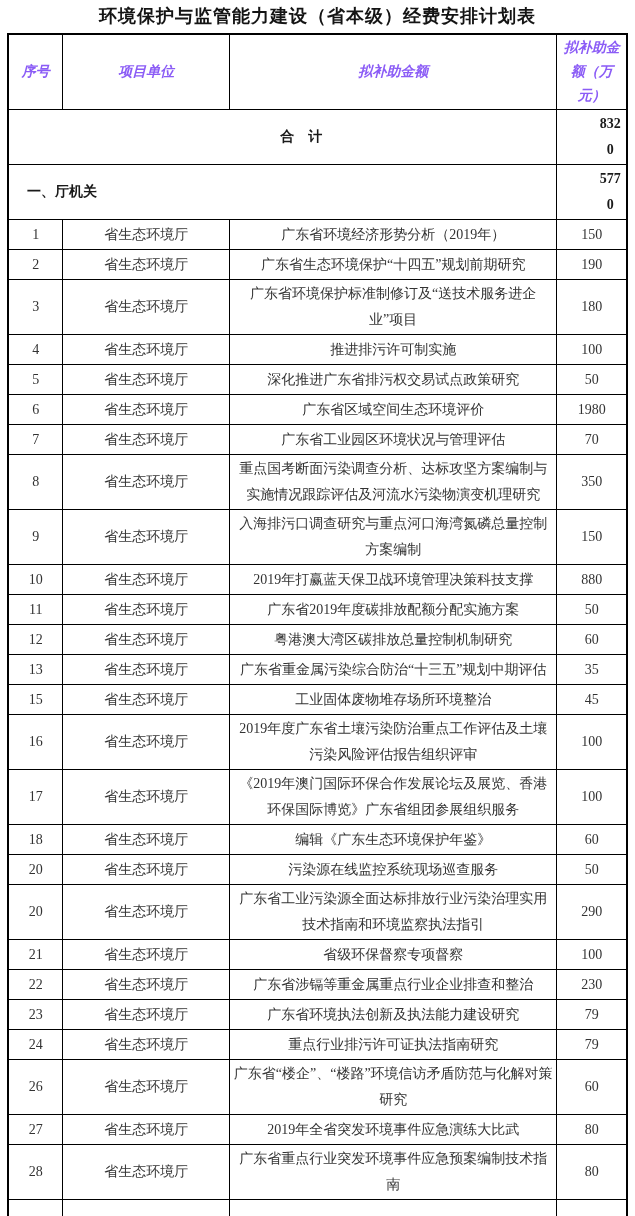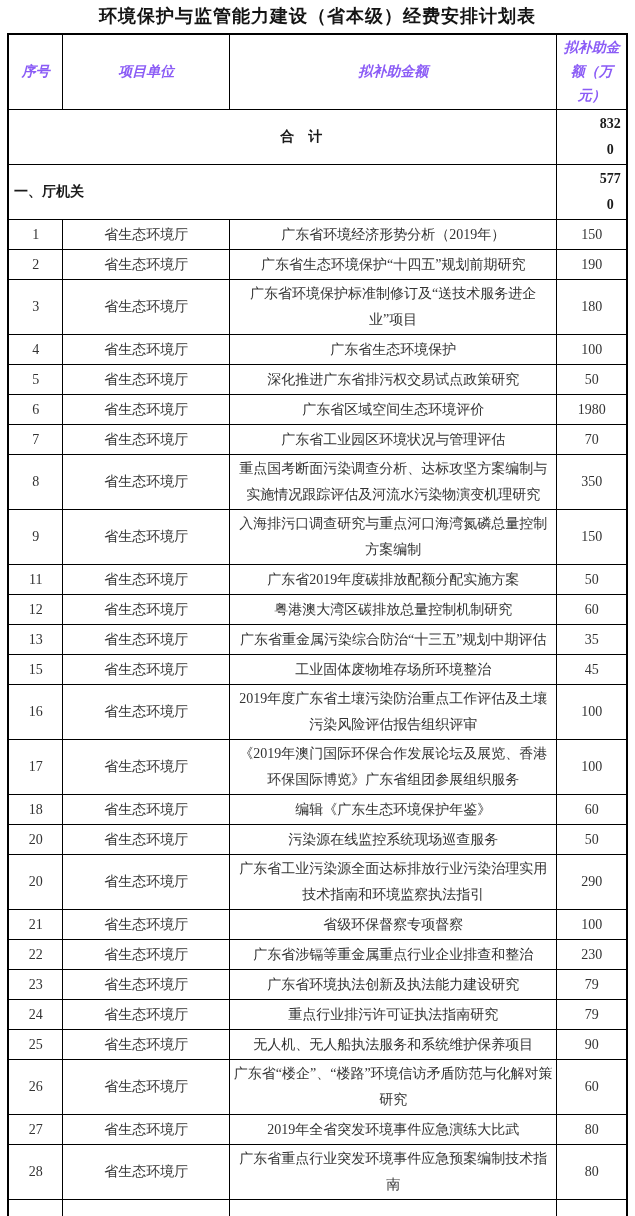--- a/index.html
+++ b/index.html
@@ -56,21 +56,21 @@
   .col-amount { width: 69px; }
 
   tr.total-row td,
   tr.section-row td {
     font-weight: bold;
     color: #1a1a1a;
     height: 28px;
     padding-left: 40px;
   }
   tr.total-row td.label-cell { text-align: center; }
-  tr.section-row td.label-cell { text-align: left; padding-left: 5px; }
+  tr.section-row td.label-cell { text-align: left; padding-left: 18px; }
   tr.data-row td { height: 27px; }
   tr.partial-row td { height: 30px; }
 </style>
 </head>
 <body>
 
 <div class="page">
   <div class="title">环境保护与监管能力建设（省本级）经费安排计划表</div>
 
   <table class="budget">
@@ -111,21 +111,21 @@
         </tr>
         <tr class="data-row">
           <td>3</td>
           <td>省生态环境厅</td>
           <td>广东省环境保护标准制修订及“送技术服务进企业”项目</td>
           <td>180</td>
         </tr>
         <tr class="data-row">
           <td>4</td>
           <td>省生态环境厅</td>
-          <td>广东省生态环境保护</td>
+          <td>推进排污许可制实施</td>
           <td>100</td>
         </tr>
         <tr class="data-row">
           <td>5</td>
           <td>省生态环境厅</td>
           <td>深化推进广东省排污权交易试点政策研究</td>
           <td>50</td>
         </tr>
         <tr class="data-row">
           <td>6</td>
@@ -145,20 +145,26 @@
           <td>重点国考断面污染调查分析、达标攻坚方案编制与实施情况跟踪评估及河流水污染物演变机理研究</td>
           <td>350</td>
         </tr>
         <tr class="data-row">
           <td>9</td>
           <td>省生态环境厅</td>
           <td>入海排污口调查研究与重点河口海湾氮磷总量控制方案编制</td>
           <td>150</td>
         </tr>
         <tr class="data-row">
+          <td>10</td>
+          <td>省生态环境厅</td>
+          <td>2019年打赢蓝天保卫战环境管理决策科技支撑</td>
+          <td>880</td>
+        </tr>
+        <tr class="data-row">
           <td>11</td>
           <td>省生态环境厅</td>
           <td>广东省2019年度碳排放配额分配实施方案</td>
           <td>50</td>
         </tr>
         <tr class="data-row">
           <td>12</td>
           <td>省生态环境厅</td>
           <td>粤港澳大湾区碳排放总量控制机制研究</td>
           <td>60</td>
@@ -221,26 +227,20 @@
           <td>23</td>
           <td>省生态环境厅</td>
           <td>广东省环境执法创新及执法能力建设研究</td>
           <td>79</td>
         </tr>
         <tr class="data-row">
           <td>24</td>
           <td>省生态环境厅</td>
           <td>重点行业排污许可证执法指南研究</td>
           <td>79</td>
-        </tr>
-        <tr class="data-row">
-          <td>25</td>
-          <td>省生态环境厅</td>
-          <td>无人机、无人船执法服务和系统维护保养项目</td>
-          <td>90</td>
         </tr>
         <tr class="data-row">
           <td>26</td>
           <td>省生态环境厅</td>
           <td>广东省“楼企”、“楼路”环境信访矛盾防范与化解对策研究</td>
           <td>60</td>
         </tr>
         <tr class="data-row">
           <td>27</td>
           <td>省生态环境厅</td>

